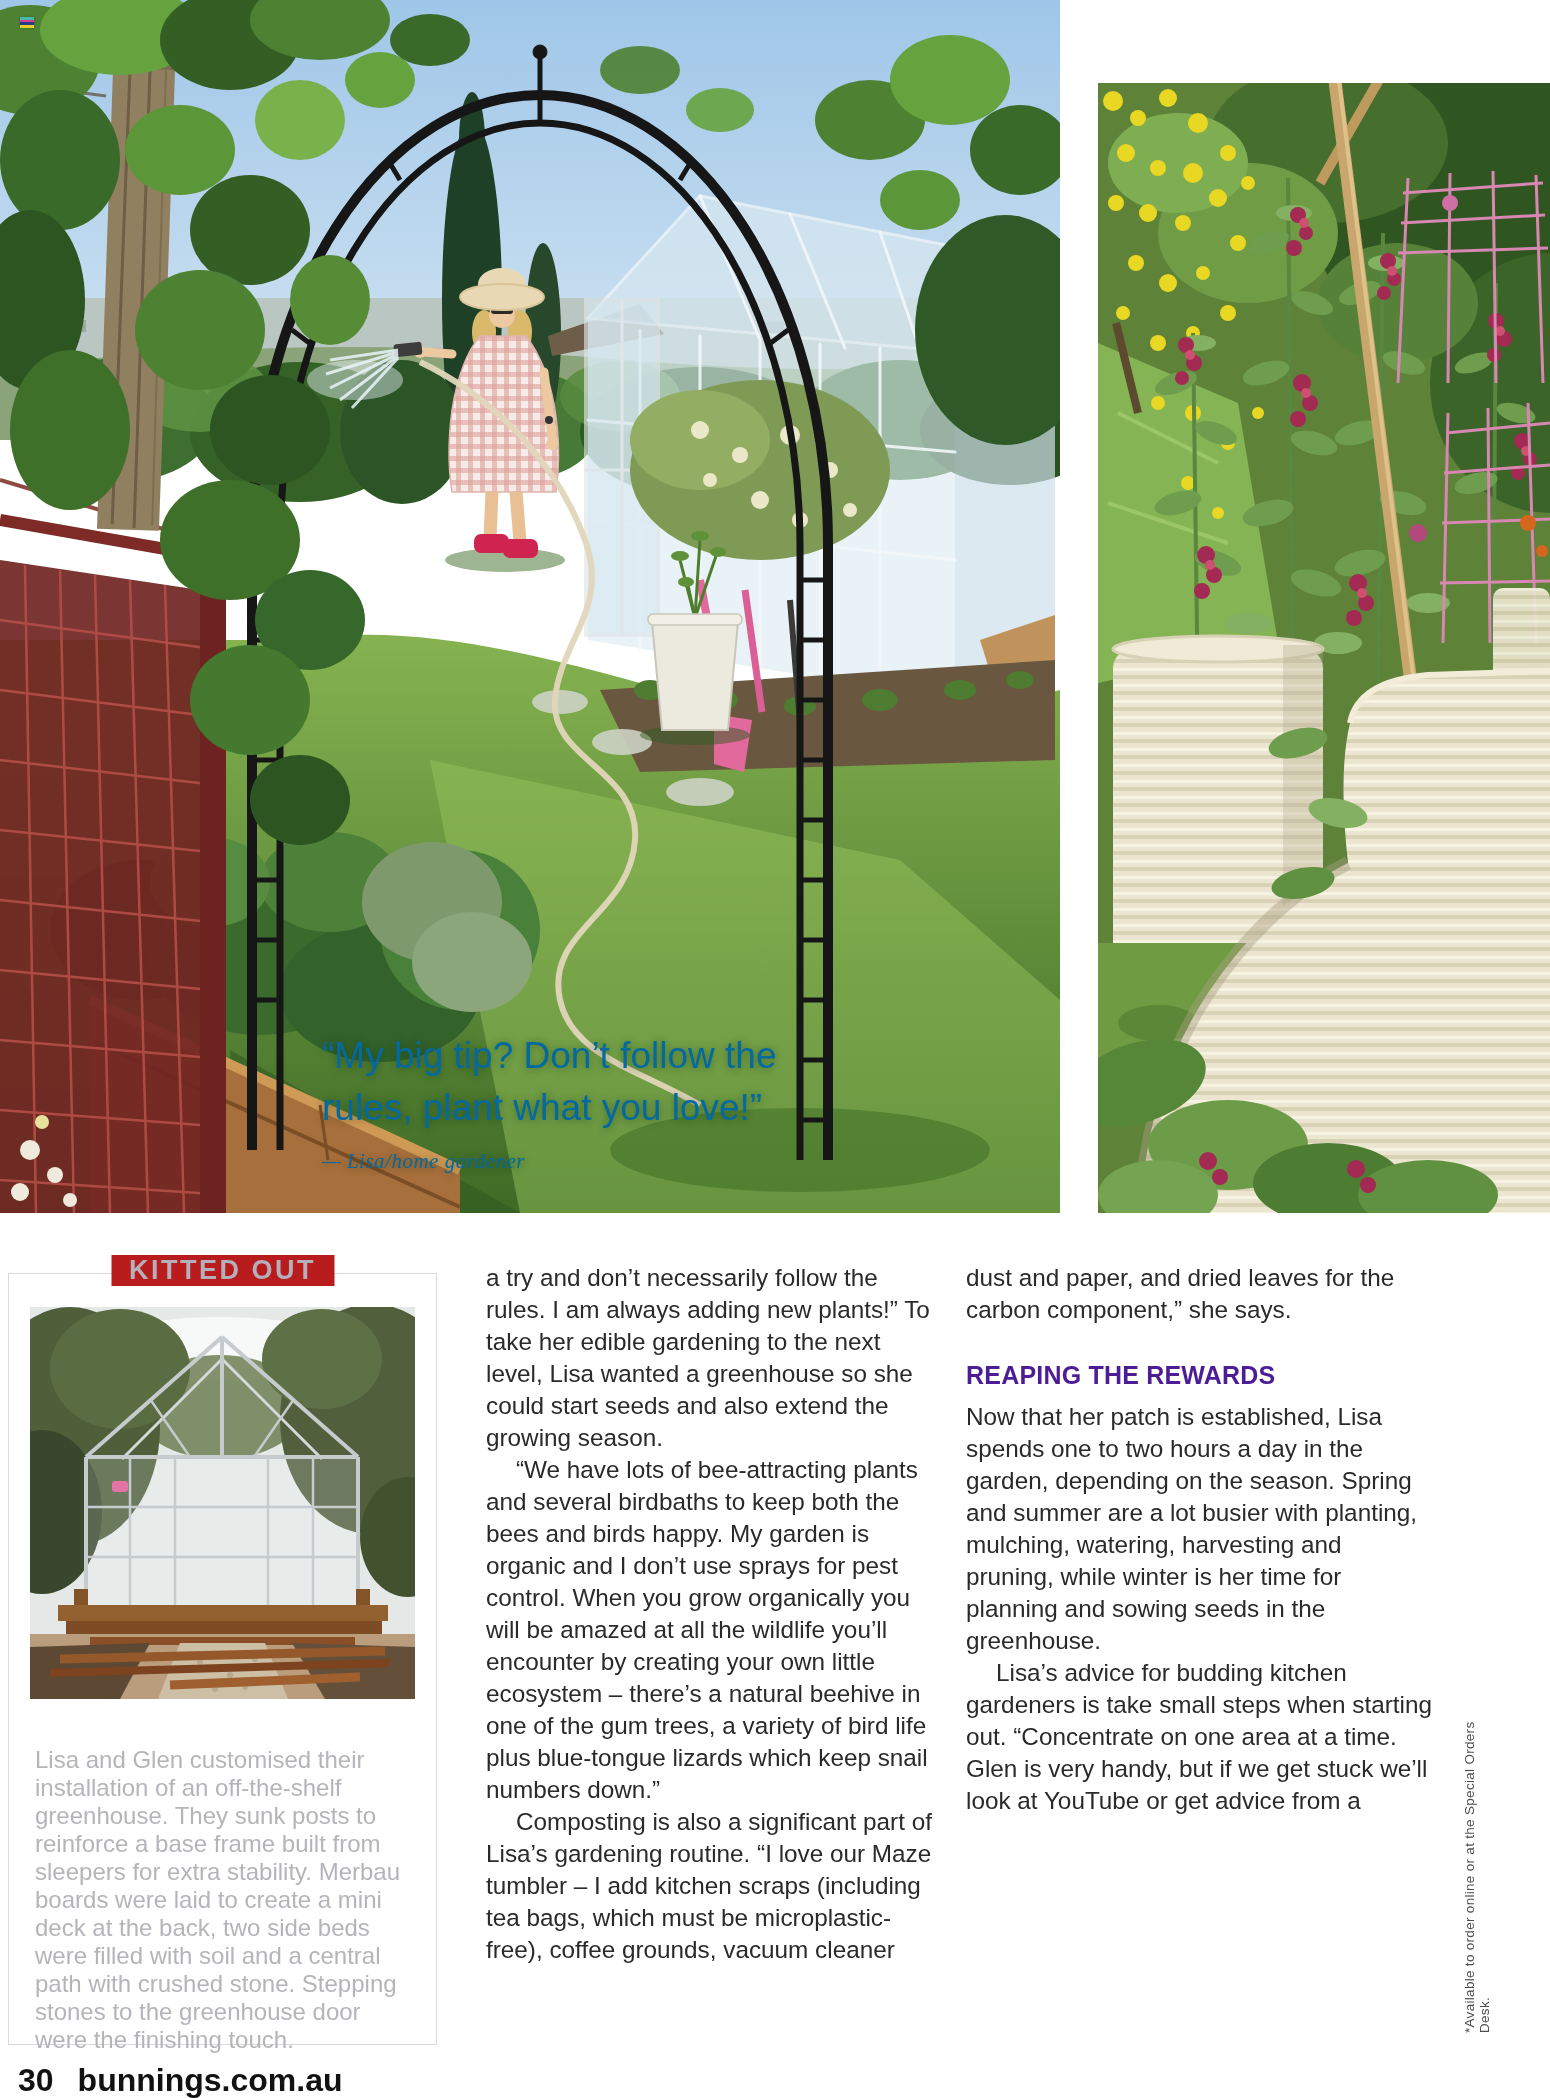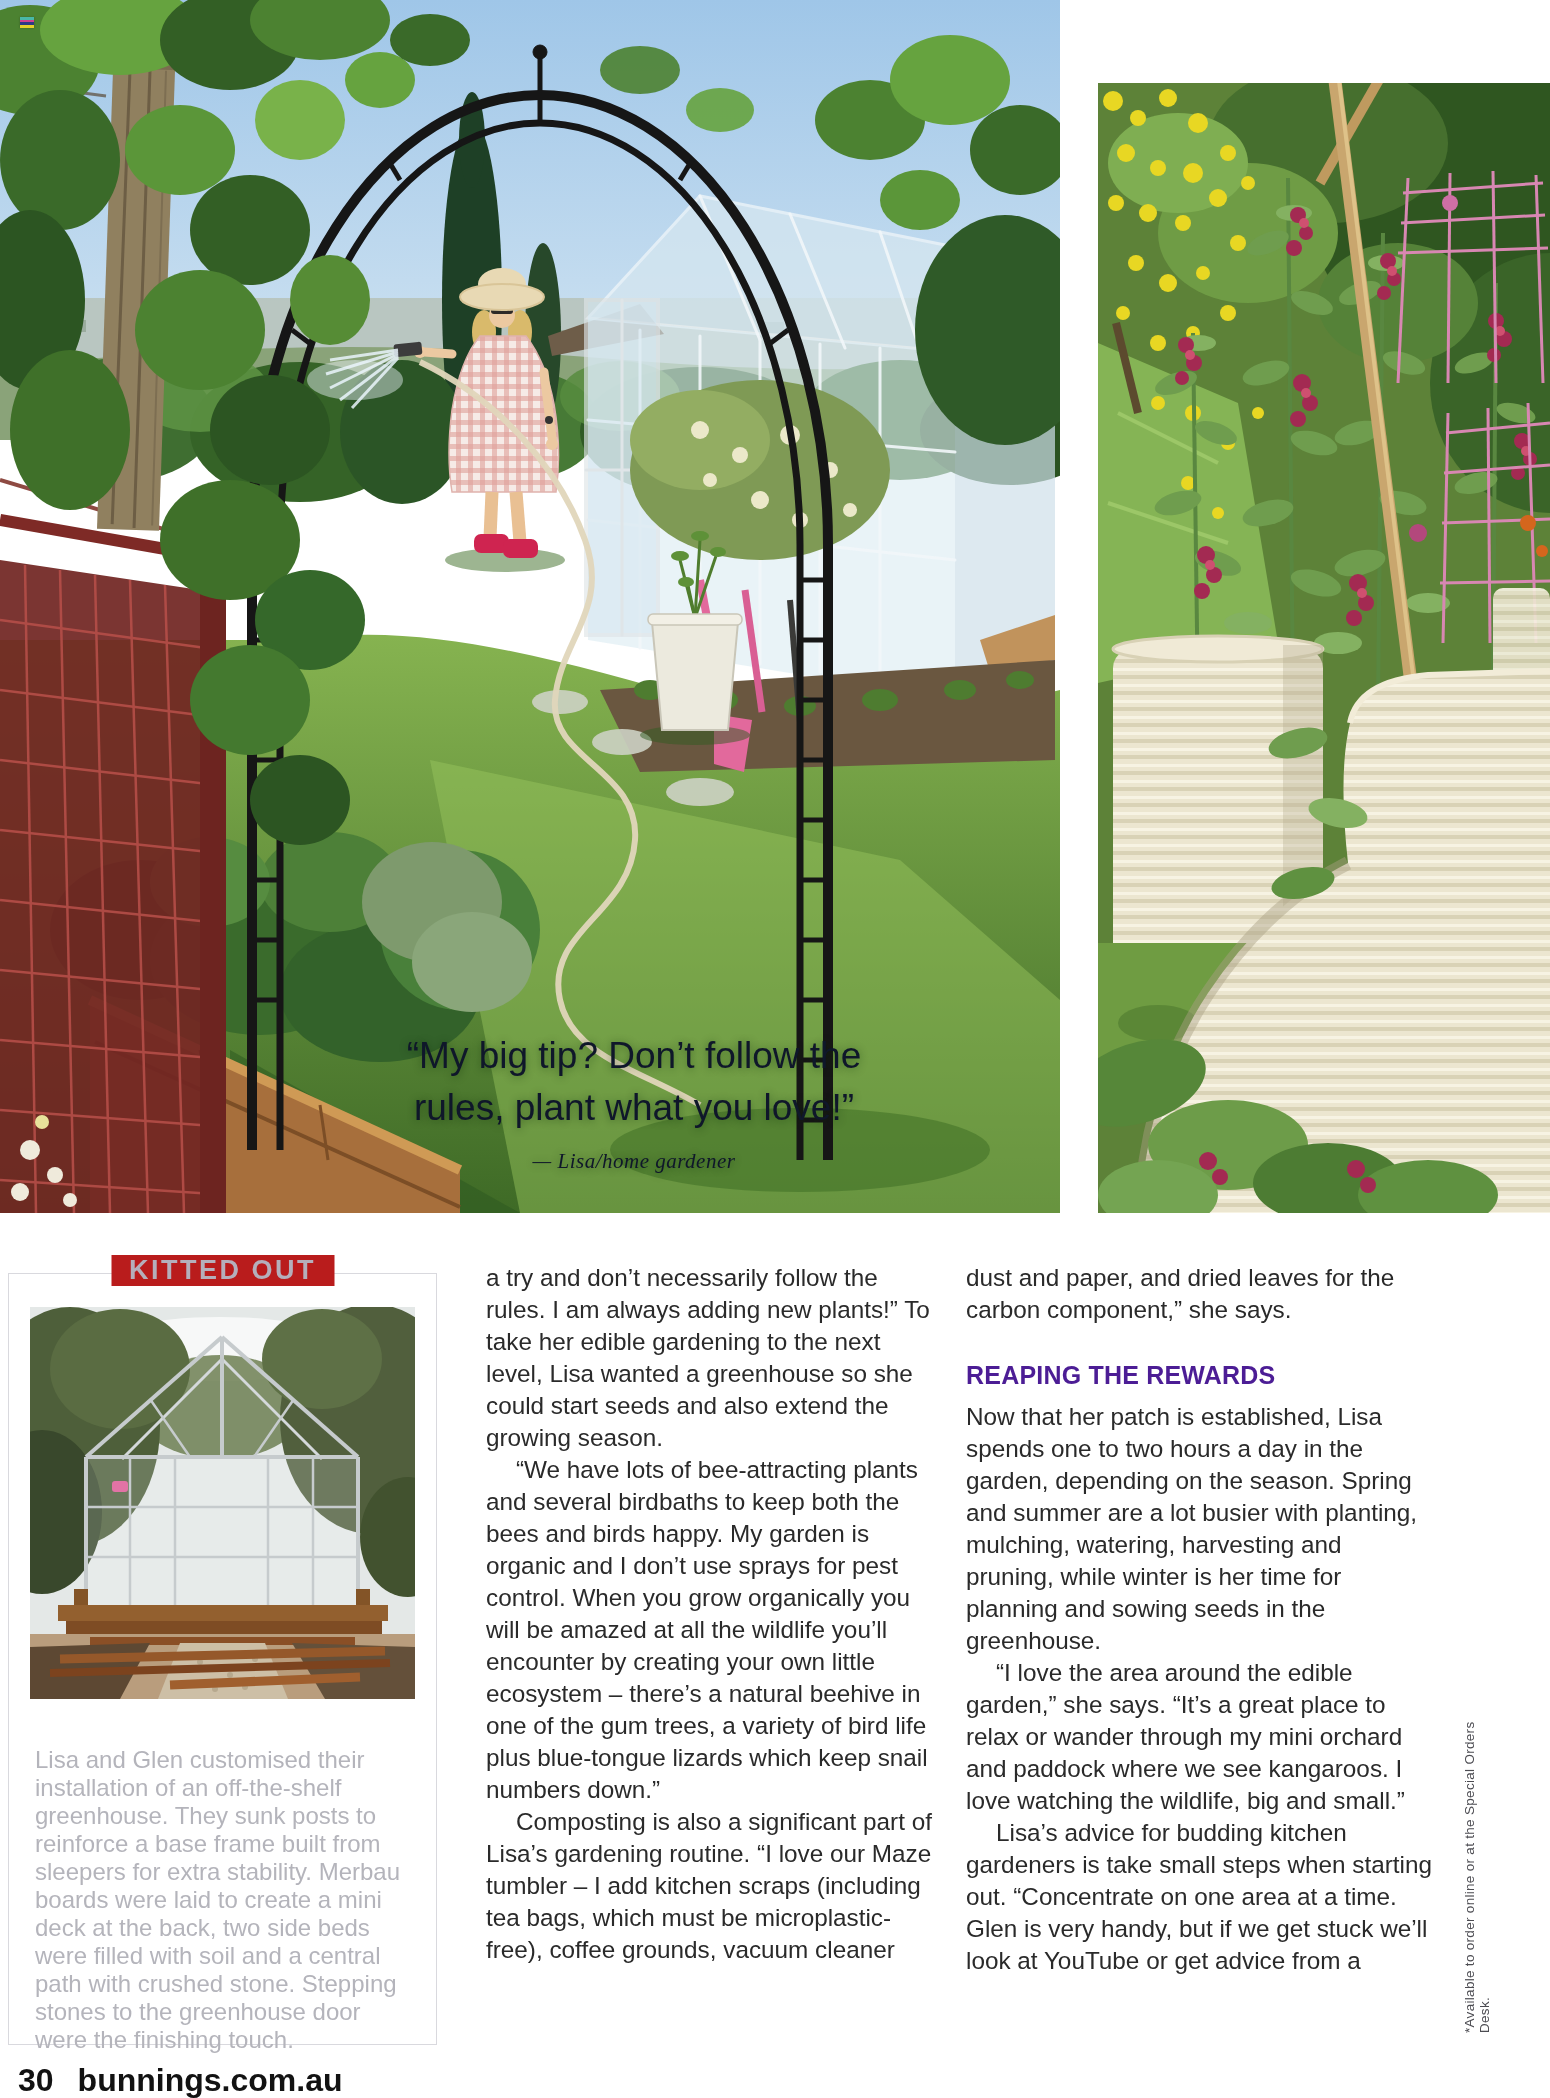--- a/index.html
+++ b/index.html
@@ -9,22 +9,22 @@
   
   .hero{position:absolute;left:0;top:0;width:1060px;height:1213px;overflow:hidden;}
   .sidephoto{position:absolute;left:1098px;top:83px;width:452px;height:1130px;overflow:hidden;}
   .hero svg,.sidephoto svg,.kphoto svg{display:block;width:100%;height:100%;}
 
   .flag{position:absolute;left:20px;top:17px;width:14px;height:11px;
         background:linear-gradient(#49b8a8 0 25%,#d04090 25% 50%,#2c3a85 50% 75%,#e5d02b 75% 100%);
         box-shadow:0 0 2px rgba(0,0,0,.25);}
 
   
-  .quote{position:absolute;left:314px;top:1030px;width:640px;text-align:center;
-         color:#0f172a;font-size:37px;line-height:52px;font-weight:500;
+  .quote{position:absolute;left:322px;top:1030px;width:640px;text-align:left;
+         color:#0369a1;font-size:37px;line-height:52px;font-weight:500;
          text-shadow:0 1px 8px rgba(10,40,5,.45);}
   .quote .attr{display:block;margin-top:10px;font-family:"Liberation Serif","DejaVu Serif",serif;
                font-style:italic;font-weight:400;font-size:21px;line-height:34px;letter-spacing:.5px;}
 
   
   .kbox{position:absolute;left:8px;top:1273px;width:429px;height:772px;
         border:1.5px solid #d9d9de;box-sizing:border-box;}
   .ktitle{position:absolute;top:-19px;left:50%;transform:translateX(-50%);
           background:#b91c1c;padding:0 18px;font-size:27px;font-weight:700;
           letter-spacing:2.5px;color:#b5afbb;white-space:nowrap;}
@@ -592,21 +592,20 @@
   <div class="col col1">
     <p>a try and don’t necessarily follow the rules. I am always adding new plants!” To take her edible gardening to the next level, Lisa wanted a greenhouse so she could start seeds and also extend the growing season.</p>
     <p class="indent">“We have lots of bee-attracting plants and several birdbaths to keep both the bees and birds happy. My garden is organic and I don’t use sprays for pest control. When you grow organically you will be amazed at all the wildlife you’ll encounter by creating your own little ecosystem – there’s a natural beehive in one of the gum trees, a variety of bird life plus blue-tongue lizards which keep snail numbers down.”</p>
     <p class="indent">Composting is also a significant part of Lisa’s gardening routine. “I love our Maze tumbler – I add kitchen scraps (including tea bags, which must be microplastic-free), coffee grounds, vacuum cleaner</p>
   </div>
 
   <div class="col col2">
     <p>dust and paper, and dried leaves for the carbon component,” she says.</p>
     <h3 class="subhead">REAPING THE REWARDS</h3>
     <p>Now that her patch is established, Lisa spends one to two hours a day in the garden, depending on the season. Spring and summer are a lot busier with planting, mulching, watering, harvesting and pruning, while winter is her time for planning and sowing seeds in the greenhouse.</p>
-    <p class="indent">“I love the area around the edible garden,” she says. “It’s a great place to relax or wander through my mini orchard and paddock where we see kangaroos. I love watching the wildlife, big and small.”</p>
     <p class="indent">Lisa’s advice for budding kitchen gardeners is take small steps when starting out. “Concentrate on one area at a time. Glen is very handy, but if we get stuck we’ll look at YouTube or get advice from a</p>
   </div>
 
   <div class="vnote">*Available to order online or at the Special Orders Desk.</div>
 
   <div class="pagefoot">
     <span class="num">30</span><span>bunnings.com.au</span>
   </div>
 
 </div>

